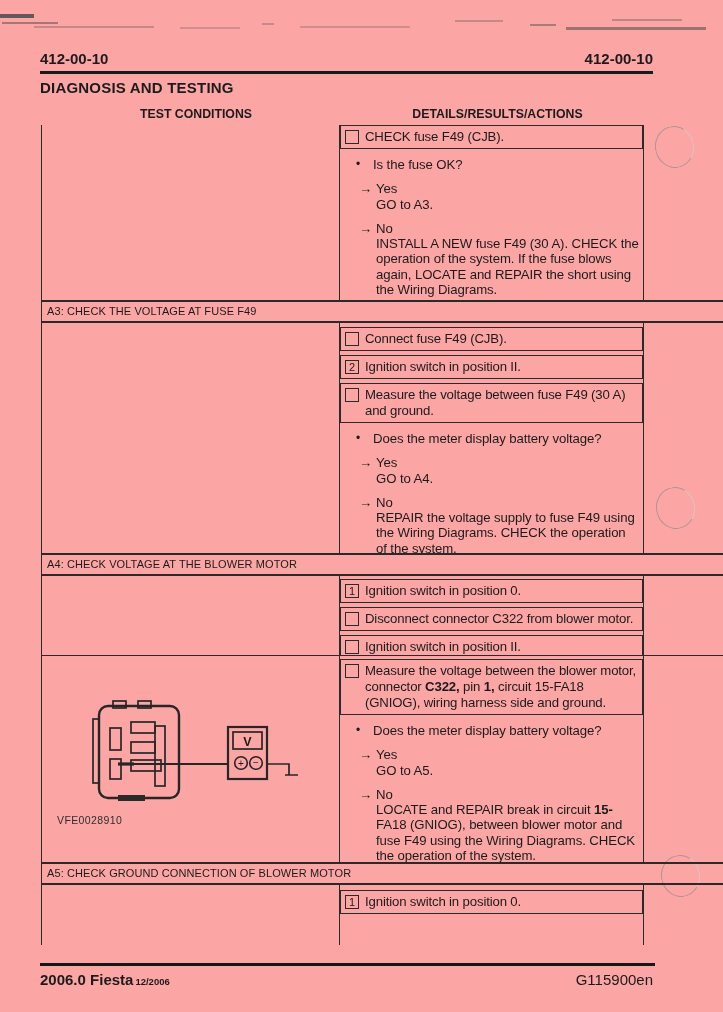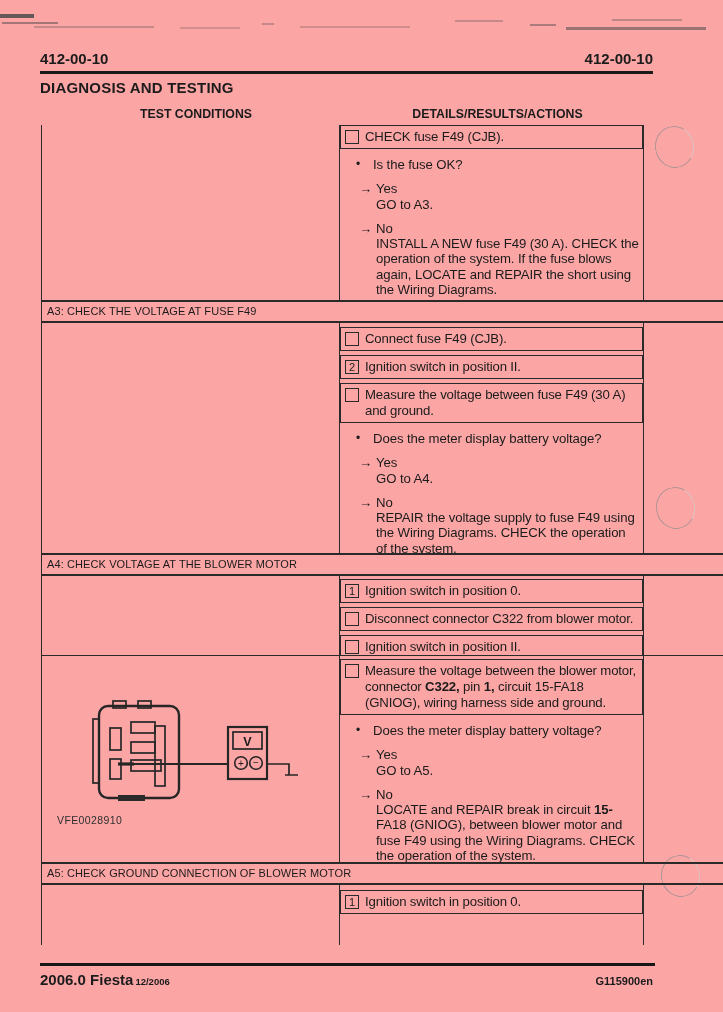--- a/index.html
+++ b/index.html
@@ -46,21 +46,21 @@
   
   .figsvg{position:absolute;left:0;top:0;}
   .figlabel{position:absolute;left:15px;top:158px;font-size:10.5px;color:#2e2e2e;letter-spacing:.4px;}
 
   
   .f-rule{position:absolute;top:963px;left:40px;width:615px;height:3px;background:#161616;}
   .footer{position:absolute;top:971px;left:40px;width:613px;display:flex;
           justify-content:space-between;align-items:baseline;}
   .fm{font-size:15px;font-weight:bold;margin-top:41px;}
   .fd{font-size:9.5px;font-weight:bold;margin-left:2px;}
-  .fc{font-size:11px;font-weight:bold;}
+  .fc{font-size:15px;font-weight:normal;}
 
   
   .smudge{position:absolute;background:#4a4a4a;}
   .hole{position:absolute;width:37px;height:40px;border:1.6px solid #8e8e8e;border-radius:50%;
         opacity:.7;border-right-color:#cfcfcf;transform:rotate(-14deg);}
 </style>
 </head>
 <body>
 
 <div class="page">

